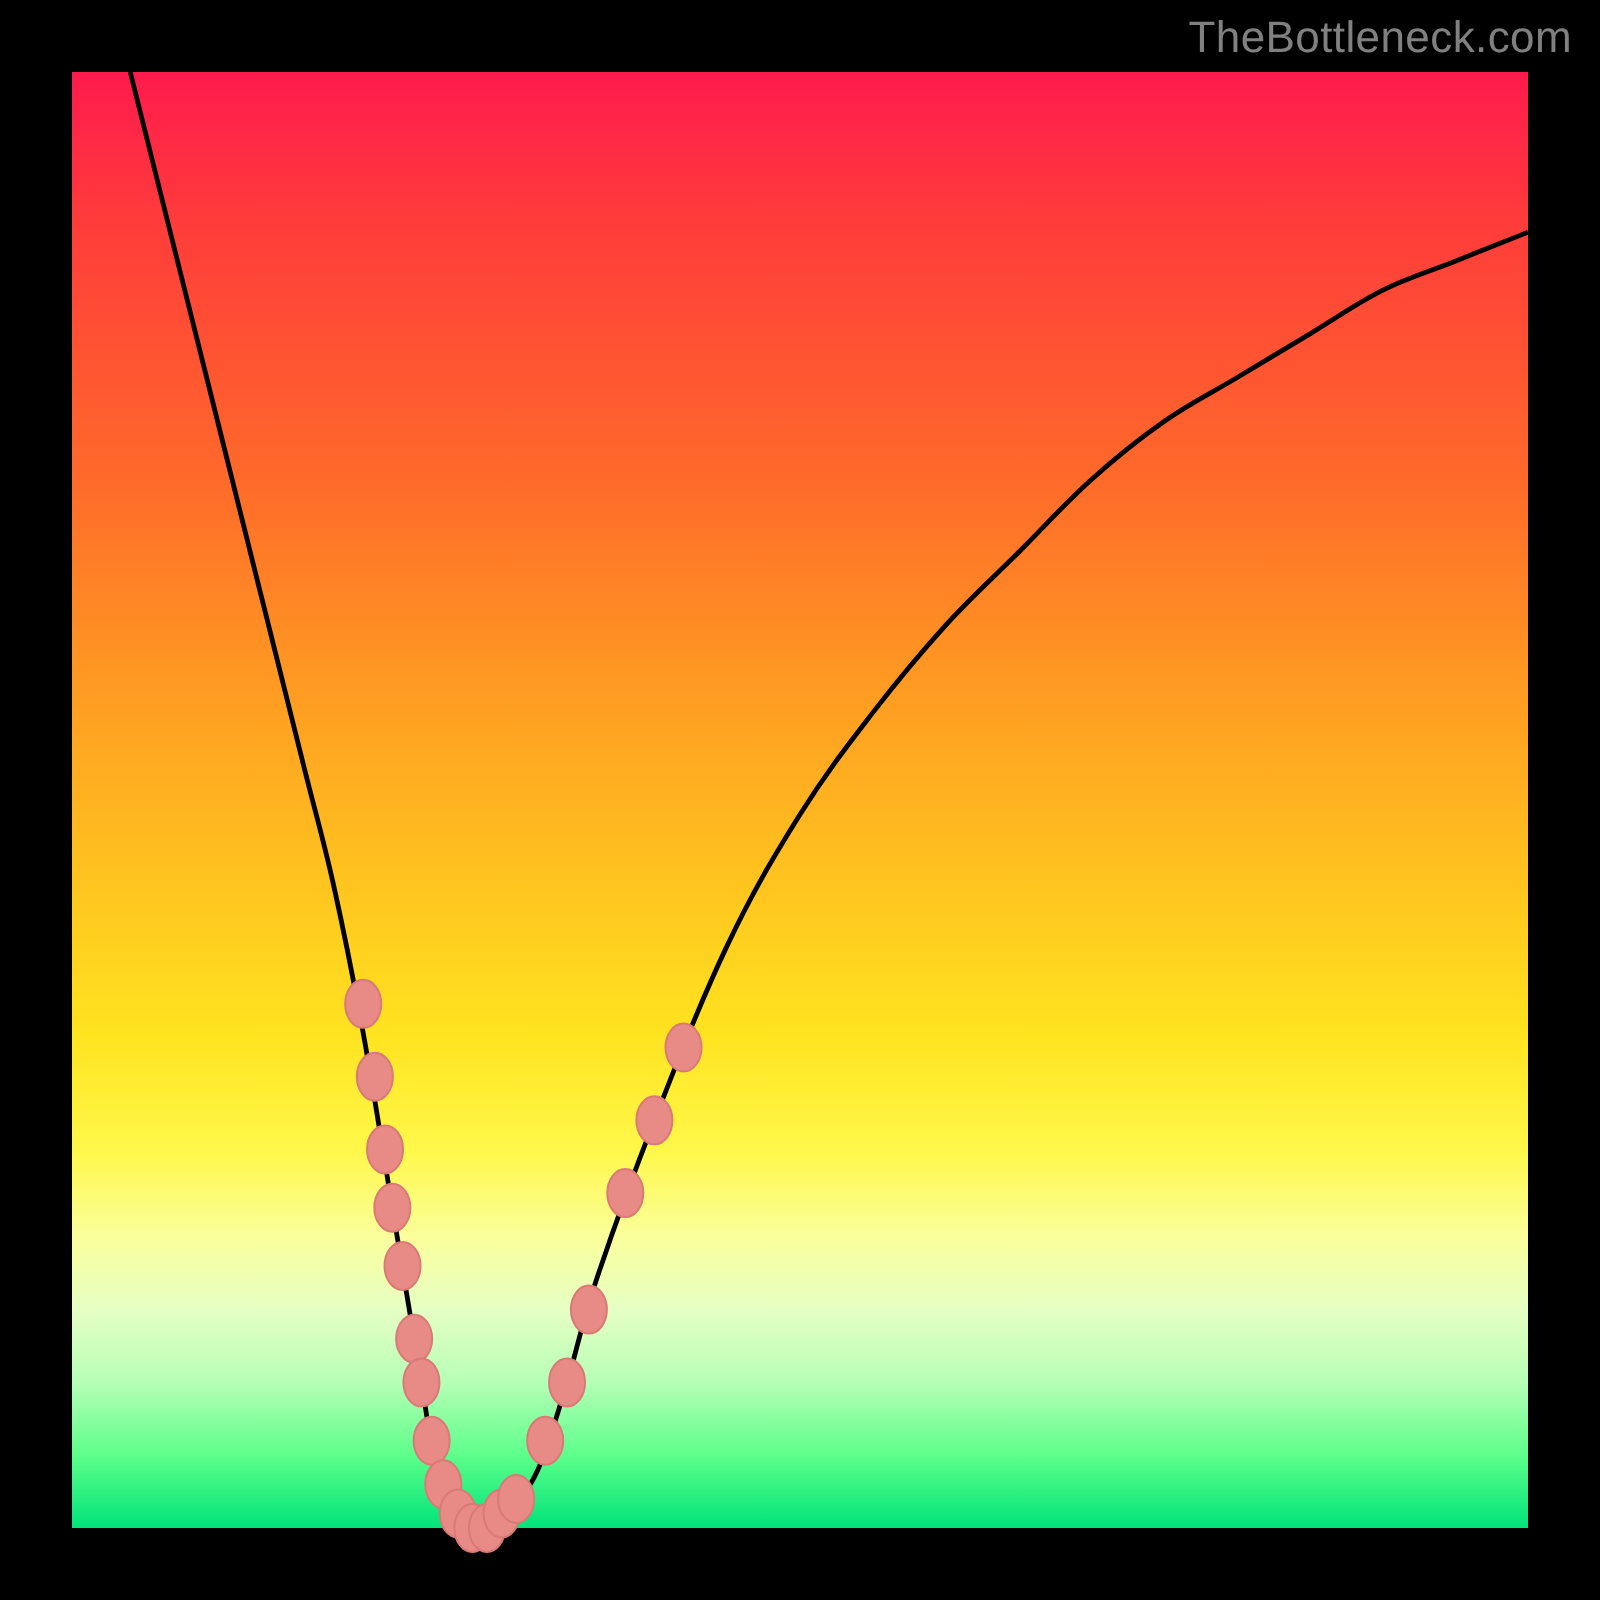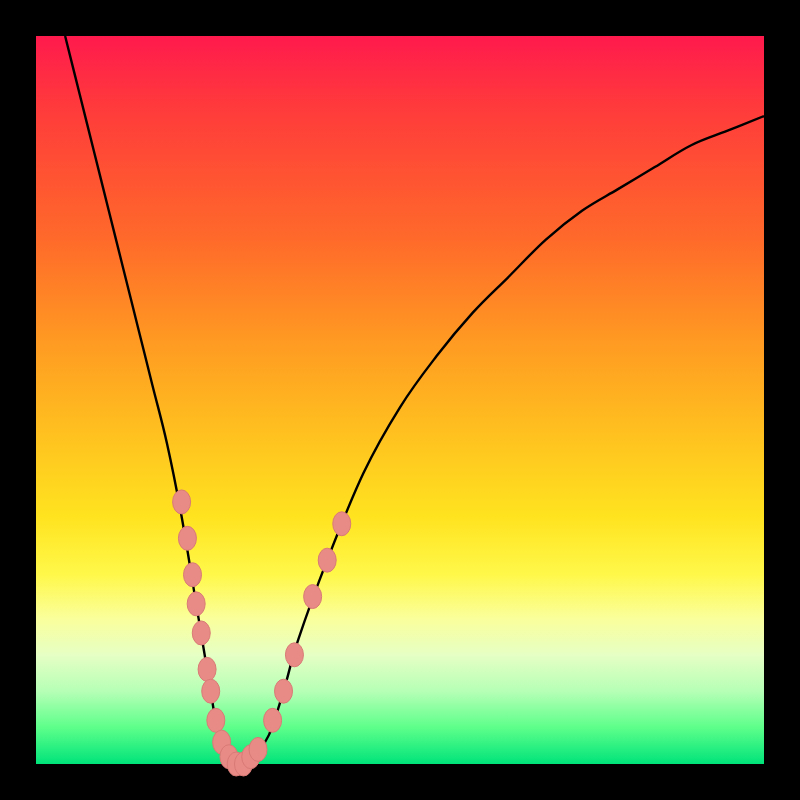--- a/index.html
+++ b/index.html
@@ -55,20 +55,21 @@
     left: 0;
     width: 728px;
     height: 728px;
     overflow: visible;
   }
 </style>
 </head>
 <body>
 
 <div class="frame">
+  <div class="watermark">TheBottleneck.com</div>
   <div class="plot">
     <svg class="curve" viewBox="0 0 728 728">
       <path id="curve-path" fill="none" stroke="#000000" stroke-width="2.4" d="M 29.12,0 C 31.7408,10.483200000000002 38.4384,37.2736 43.68,58.24000000000001 C 48.9216,79.20640000000002 52.998400000000004,95.51360000000001 58.24,116.48000000000002 C 63.4816,137.4464 67.55839999999999,153.75360000000003 72.8,174.72000000000003 C 78.0416,195.68640000000002 82.1184,211.9936 87.36,232.95999999999998 C 92.6016,253.92639999999997 96.67840000000001,270.23359999999997 101.92000000000002,291.2 C 107.16160000000002,312.1664 111.23840000000001,328.4736 116.48,349.44 C 121.7216,370.4064 125.79839999999999,384.0928 131.04,407.68 C 136.2816,431.2672 140.3584,451.6512 145.6,480.48 C 150.8416,509.3088 156.2288,544.2528000000001 160.16,567.84 C 164.0912,591.4272 164.8192,595.7952 167.44,611.52 C 170.0608,627.2447999999999 172.0992,639.4752000000001 174.72,655.2 C 177.3408,670.9248 179.3792,687.0864 182,698.88 C 184.6208,710.6736 186.6592,715.4784000000001 189.28,720.72 C 191.9008,725.9616 193.9392,726.6896 196.56,728 C 199.1808,729.3104 201.21920000000003,728 203.84000000000003,728 C 206.46080000000003,728 208.49919999999997,729.3104 211.11999999999998,728 C 213.74079999999998,726.6896 214.4688,725.9616 218.4,720.72 C 222.33120000000002,715.4784000000001 227.7184,710.6736 232.96,698.88 C 238.2016,687.0864 242.2784,672.2352000000001 247.52,655.2 C 252.76160000000002,638.1648 254.21759999999998,627.8272000000001 262.08,604.24 C 269.94239999999996,580.6528 279.40639999999996,554.2991999999999 291.2,524.16 C 302.9936,494.02079999999995 314.49600000000004,464.3184 327.6,436.8 C 340.704,409.2816 350.896,392.24640000000005 364,371.28000000000003 C 377.104,350.3136 387.29600000000005,337.35519999999997 400.40000000000003,320.31999999999994 C 413.504,303.2847999999999 423.696,291.0544 436.8,276.64 C 449.904,262.2256 460.096,253.34399999999994 473.2,240.23999999999995 C 486.304,227.13599999999997 496.496,215.63360000000003 509.59999999999997,203.84000000000003 C 522.704,192.04640000000003 532.896,183.89280000000002 546,174.72000000000003 C 559.104,165.54720000000003 569.2959999999999,160.74239999999998 582.4,152.88 C 595.504,145.01760000000002 605.6959999999999,138.90240000000006 618.8,131.04000000000008 C 631.904,123.17760000000008 642.096,115.75200000000007 655.2,109.20000000000005 C 668.3040000000001,102.64800000000002 678.496,99.88159999999999 691.6,94.63999999999999 C 704.7040000000001,89.39839999999998 721.448,82.70080000000003 728,80.08000000000004"></path>
       <g id="markers">
           <ellipse cx="145.6" cy="465.92" rx="9" ry="12" fill="#e88a86" stroke="#d97a76" stroke-width="1"></ellipse>
           <ellipse cx="151.424" cy="502.32" rx="9" ry="12" fill="#e88a86" stroke="#d97a76" stroke-width="1"></ellipse>
           <ellipse cx="156.52" cy="538.72" rx="9" ry="12" fill="#e88a86" stroke="#d97a76" stroke-width="1"></ellipse>
           <ellipse cx="160.16" cy="567.84" rx="9" ry="12" fill="#e88a86" stroke="#d97a76" stroke-width="1"></ellipse>
           <ellipse cx="165.25599999999997" cy="596.96" rx="9" ry="12" fill="#e88a86" stroke="#d97a76" stroke-width="1"></ellipse>
           <ellipse cx="171.07999999999998" cy="633.36" rx="9" ry="12" fill="#e88a86" stroke="#d97a76" stroke-width="1"></ellipse>

